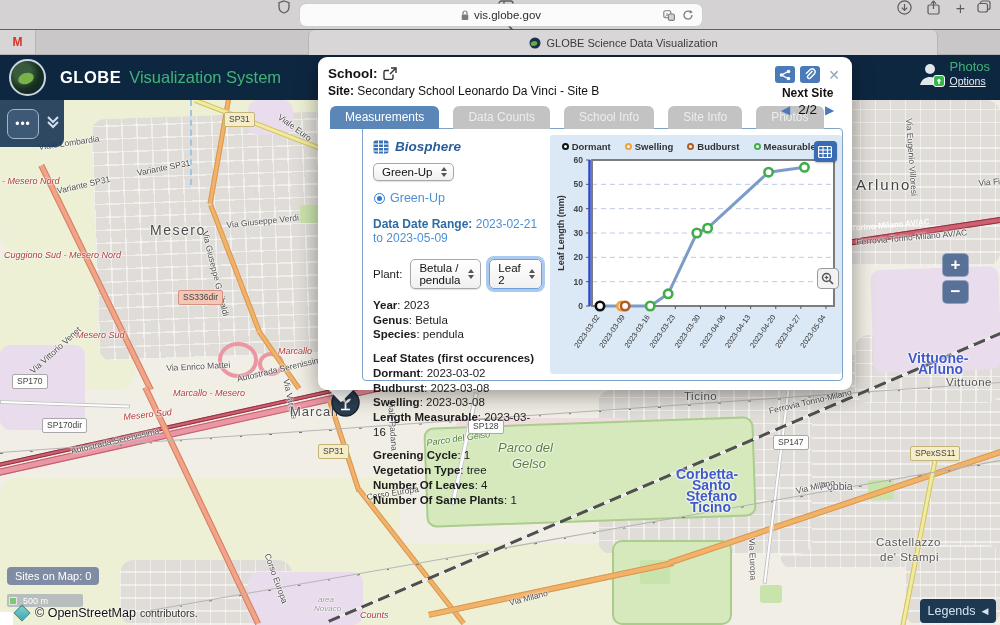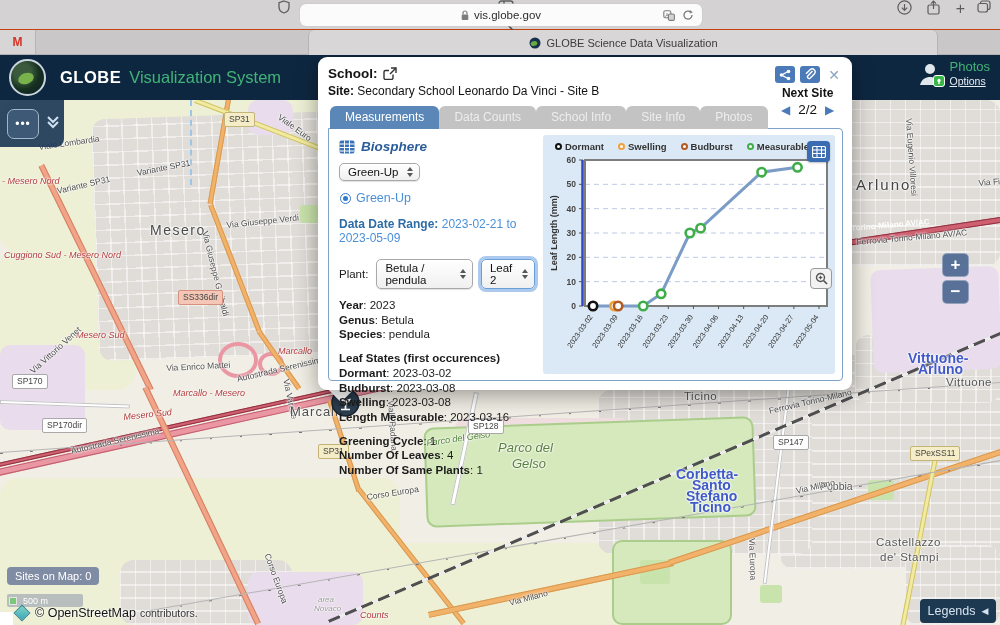--- a/index.html
+++ b/index.html
@@ -122,25 +122,25 @@
   .site-line{font-size:12px;color:#111;margin-top:3px;}
   .pop-right{position:absolute;right:12px;top:9px;display:flex;flex-direction:column;align-items:center;z-index:5;}
   .pop-icons{display:flex;align-items:center;gap:5px;}
   .sq-btn{width:20px;height:17px;background:#4a7ab8;border-radius:3px;display:flex;align-items:center;
     justify-content:center;cursor:pointer;}
   .close-x{color:#8aa4bf;font-weight:bold;font-size:14px;margin-left:3px;cursor:pointer;}
   .next-site{font-size:12px;font-weight:bold;color:#111;margin-top:3px;}
   .pager{display:flex;align-items:center;gap:8px;margin-top:2px;}
   .pager .arrow{color:#4a7ab8;font-size:12px;cursor:pointer;}
   .pager .num{font-size:13.5px;color:#111;}
-  .tabs-row{display:flex;gap:0;margin:8px 0 0 2px;position:relative;z-index:2;}
+  .tabs-row{display:flex;gap:14px;margin:8px 0 0 2px;position:relative;z-index:2;}
   .ptab{font-size:12px;padding:4px 15px 5px;border-radius:6px 6px 0 0;background:#c3c3c3;color:#ededed;cursor:pointer;}
   .ptab.active{background:#5b87b8;color:#fff;}
   .panel{position:relative;border:1.5px solid #7fa2c8;border-radius:0 4px 4px 4px;height:253px;display:flex;
-    background:#fff;margin-top:-1px;}
+    background:#fff;margin-top:-1px;margin-left:34px;}
   .left-col{width:222px;padding:8px 8px 8px 10px;font-size:11.5px;color:#1c1c1c;}
   .bios-row{display:flex;align-items:center;gap:6px;color:#2a5d9a;font-weight:bold;font-style:italic;
     font-size:13.5px;margin-top:2px;}
   .mac-select{display:inline-flex;align-items:center;border:1px solid #a8a8a8;border-radius:5px;
     background:linear-gradient(#ffffff,#f0f0f0);padding:2px 6px 2px 8px;font-size:11.5px;color:#111;cursor:pointer;
     box-shadow:0 1px 1px rgba(0,0,0,.12);}
   .mac-select.focused{box-shadow:0 0 0 3px rgba(90,150,220,.5);border-color:#6b9fd8;}
   .spin{display:inline-flex;flex-direction:column;gap:1.5px;margin-left:8px;}
   .spin i{width:0;height:0;border-left:3px solid transparent;border-right:3px solid transparent;}
   .spin .u{border-bottom:4px solid #555;}
@@ -524,20 +524,21 @@
           <div><b>Genus</b>: Betula</div>
           <div><b>Species</b>: pendula</div>
           <div class="gap"></div>
           <div><b>Leaf States (first occurences)</b></div>
           <div><b>Dormant</b>: 2023-03-02</div>
           <div><b>Budburst</b>: 2023-03-08</div>
           <div><b>Swelling</b>: 2023-03-08</div>
           <div><b>Length Measurable</b>: 2023-03-16</div>
           <div class="gap"></div>
           <div><b>Greening Cycle</b>: 1</div>
+          <div><b>Vegetation Type</b>: tree</div>
           <div><b>Number Of Leaves</b>: 4</div>
           <div><b>Number Of Same Plants</b>: 1</div>
         </div>
     </div>
 
     <div class="right-col">
       <div class="legend-row" id="legend-host">
           <span class="legend-item">
             <span class="legend-ring" style="border-color: rgb(17, 17, 17);"></span>
             <span>Dormant</span>

